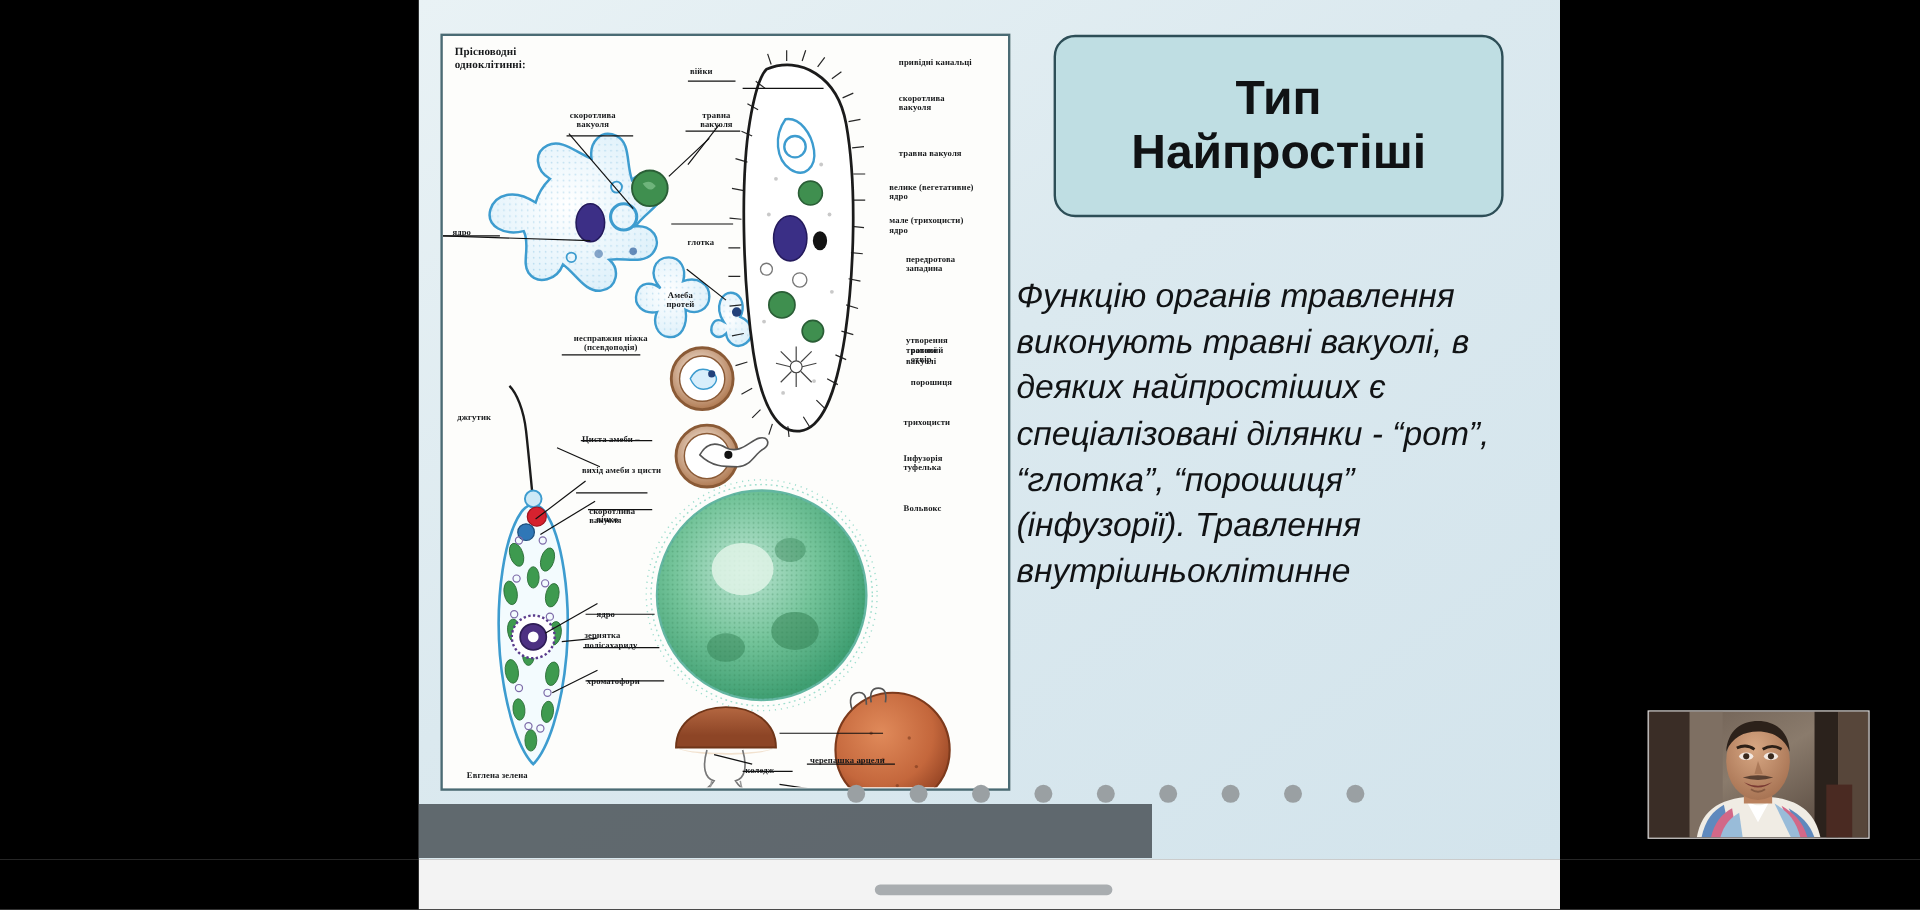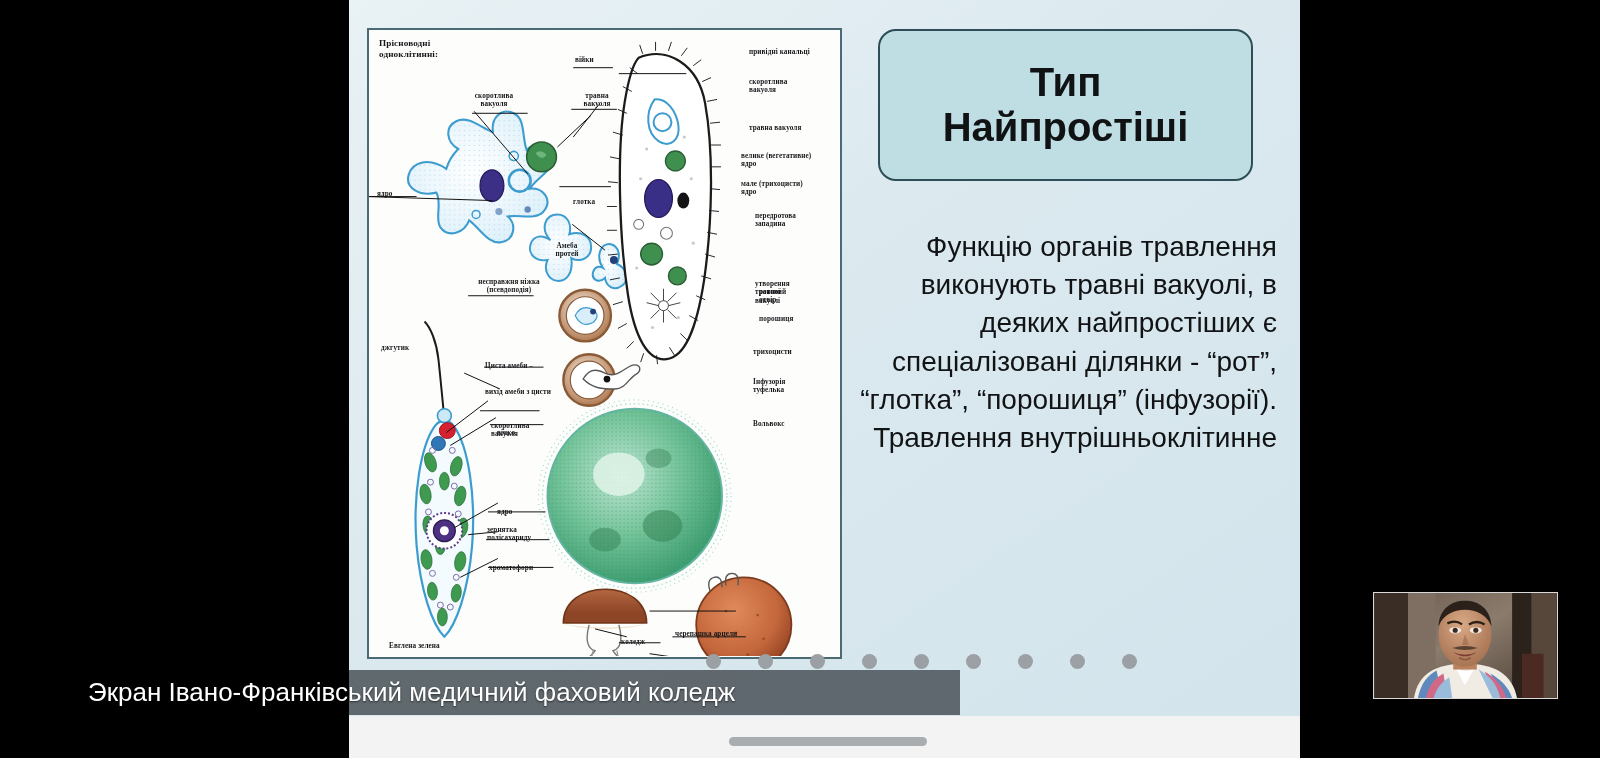--- a/index.html
+++ b/index.html
@@ -64,21 +64,21 @@
     position: absolute;
     left: 498px; top: 228px;
     width: 430px;
     font-size: 28px; line-height: 1.365;
     color: #111315;
     text-align: justify;
     text-justify: inter-word;
     font-family: "Liberation Sans", "DejaVu Sans", sans-serif;
   }
   .body-text p { text-align: justify; }
-  .body-text p:last-child { text-align: right; }
+  .body-text p:last-child { text-align: left; font-style: italic; }
 
   
   .dots {
     position: absolute;
     left: 357px; top: 650px;
     width: 560px; height: 22px;
     display: flex; align-items: center; gap: 37px;
   }
   .dot { width: 15px; height: 15px; border-radius: 50%; background: #9aa0a3; flex: 0 0 auto; }
 
@@ -460,21 +460,20 @@
       <span class="dot"></span>
       <span class="dot"></span>
       <span class="dot"></span>
       <span class="dot"></span>
       <span class="dot"></span>
       <span class="dot"></span>
     </div>
   </div>
 
   <div class="caption-bg"></div>
-  <div class="caption-text">Экран Івано-Франківський медичний фаховий коледж</div>
 
   <div class="webcam">
     <svg viewBox="0 0 185 107" xmlns="http://www.w3.org/2000/svg">
       <defs>
         <linearGradient id="wall" x1="0" y1="0" x2="1" y2="1">
           <stop offset="0%" stop-color="#6a5b50"></stop>
           <stop offset="45%" stop-color="#8a7b6c"></stop>
           <stop offset="100%" stop-color="#4a3c33"></stop>
         </linearGradient>
         <radialGradient id="skin" cx="45%" cy="35%" r="65%">

